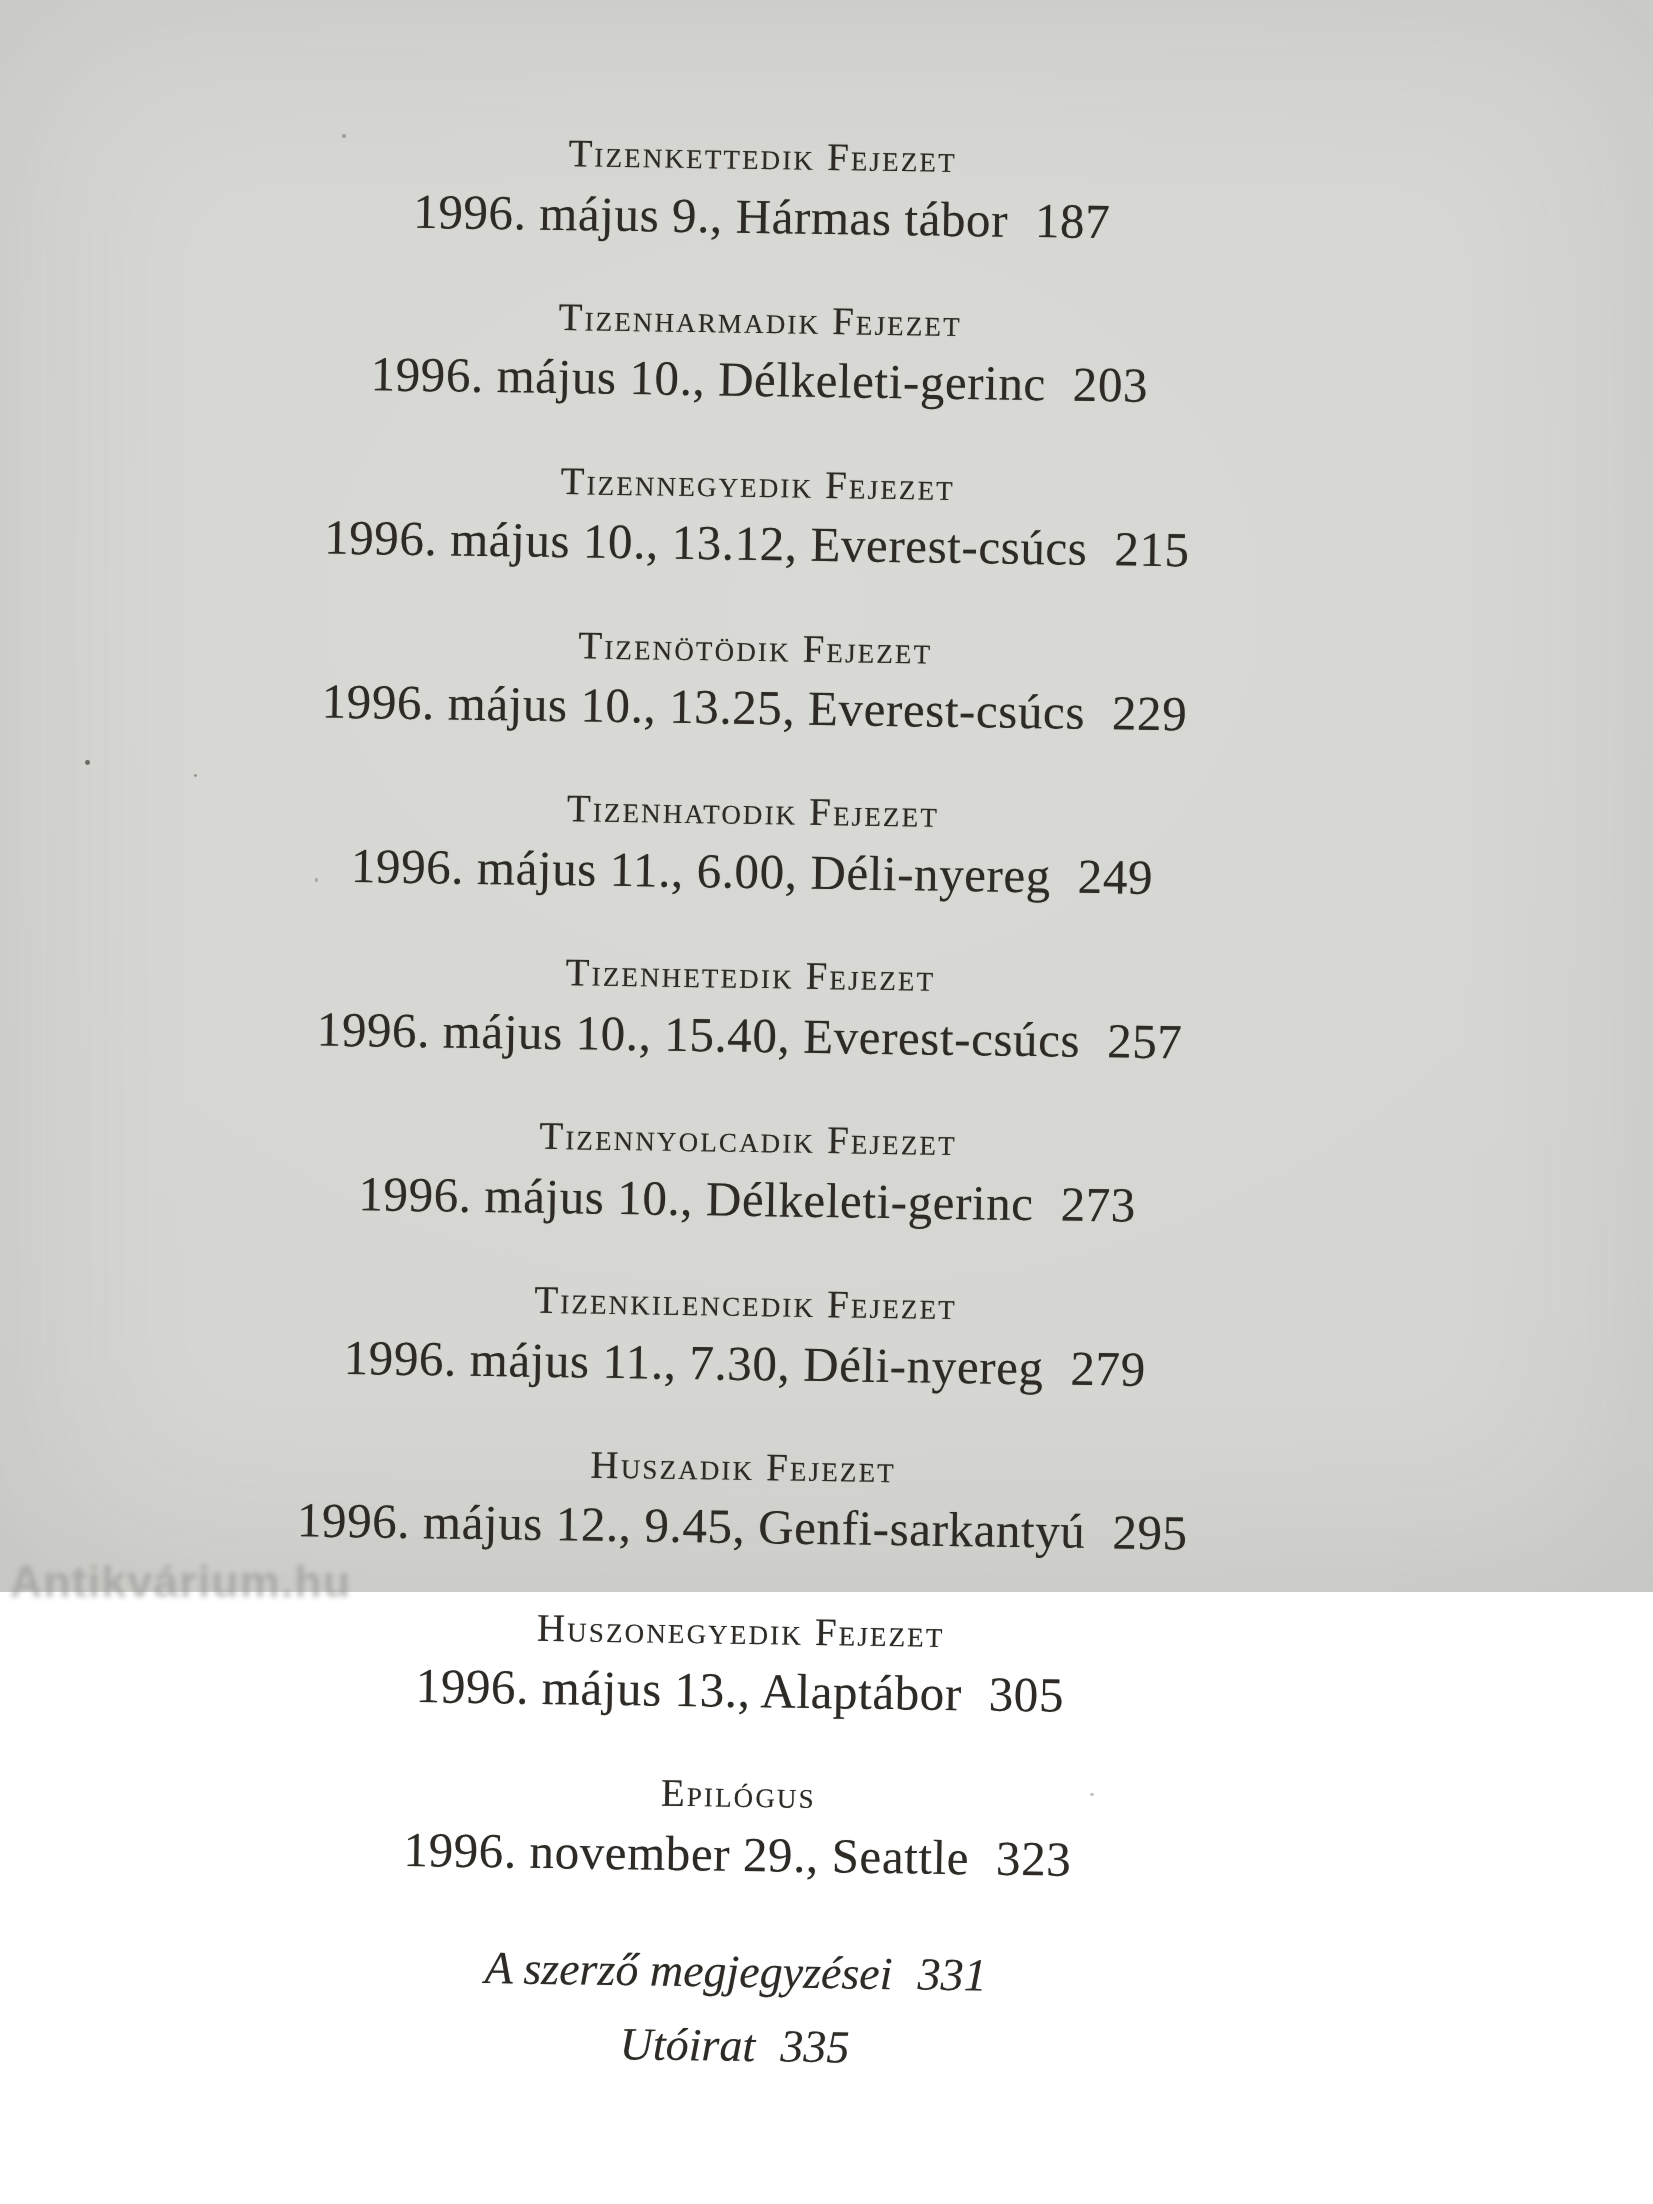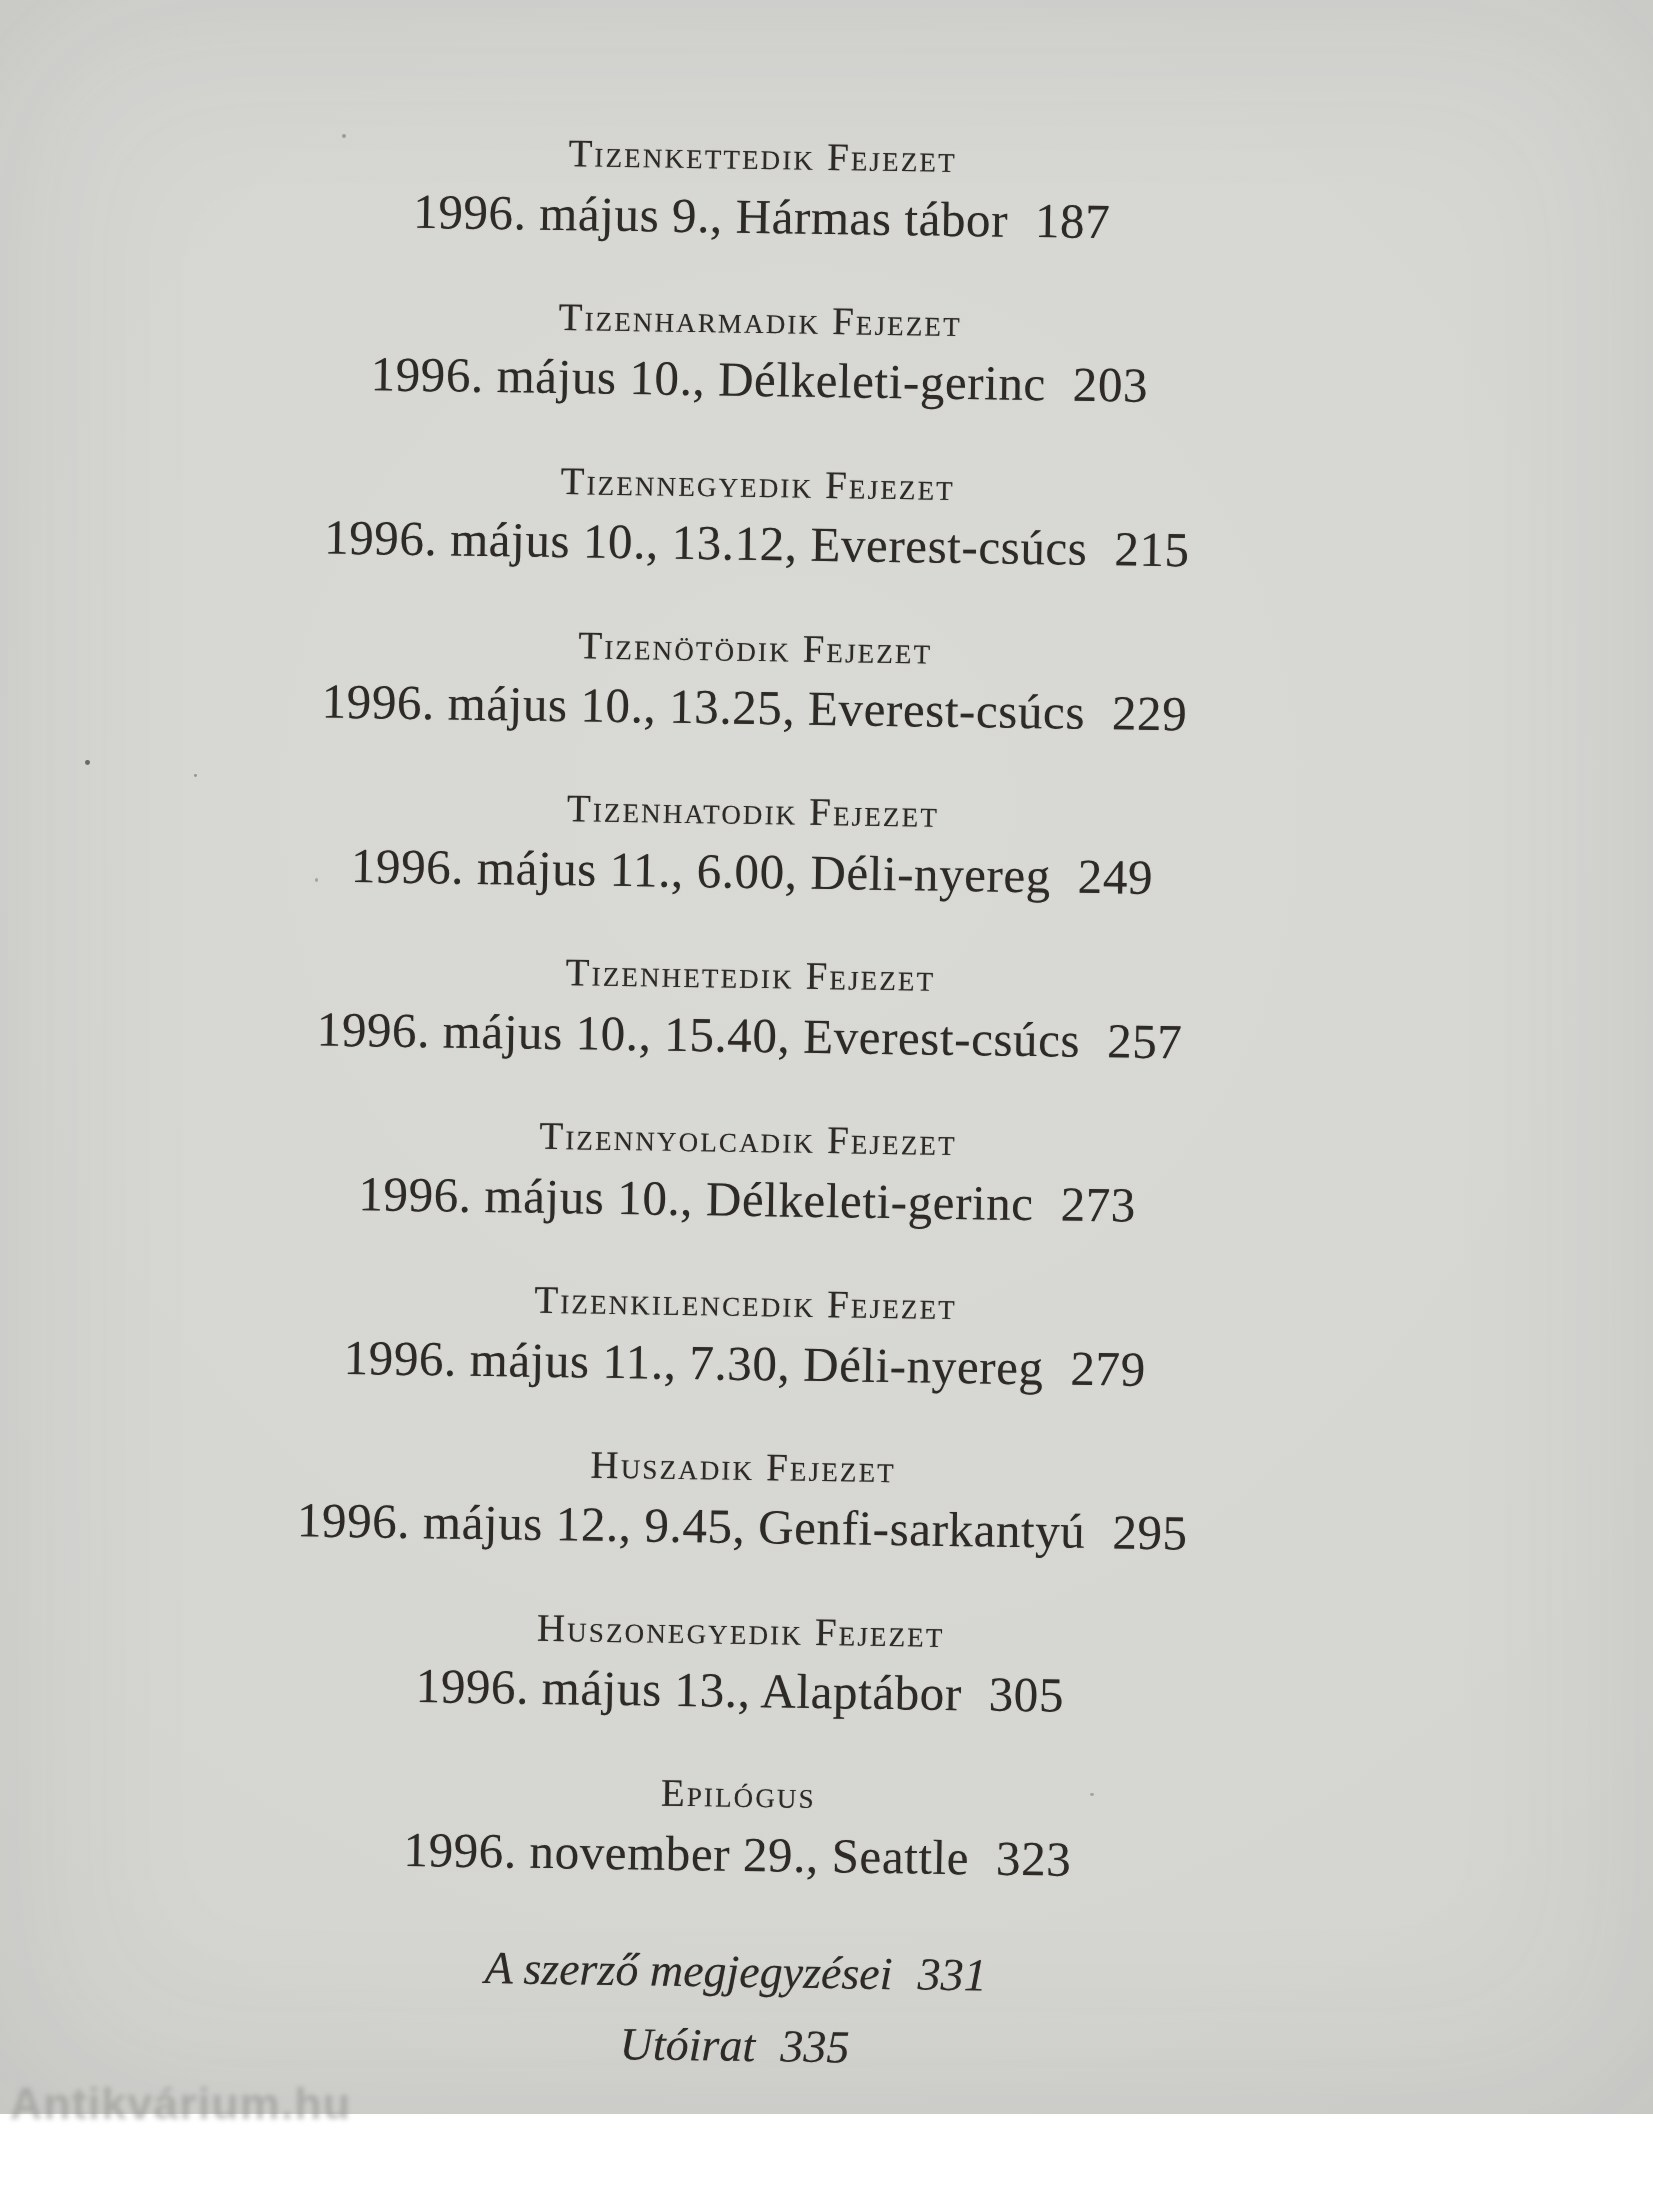--- a/index.html
+++ b/index.html
@@ -6,21 +6,21 @@
     margin: 0;
     padding: 0;
     width: 1654px;
     height: 2205px;
     overflow: hidden;
     font-family: "Liberation Serif", serif;
   }
   .photo {
     position: relative;
     width: 1654px;
-    height: 2114px;
+    height: 1592px;
     background:
       radial-gradient(140% 115% at 48% 38%, #d9d9d6 0%, #d5d5d2 50%, #cdcdca 88%, #c6c6c3 100%);
     box-shadow: inset 0 0 213px rgba(60,58,52,0.10);
   }
   .content {
     position: absolute;
     left: 0;
     right: 0;
     top: 134px;
     padding-right: 128px;

